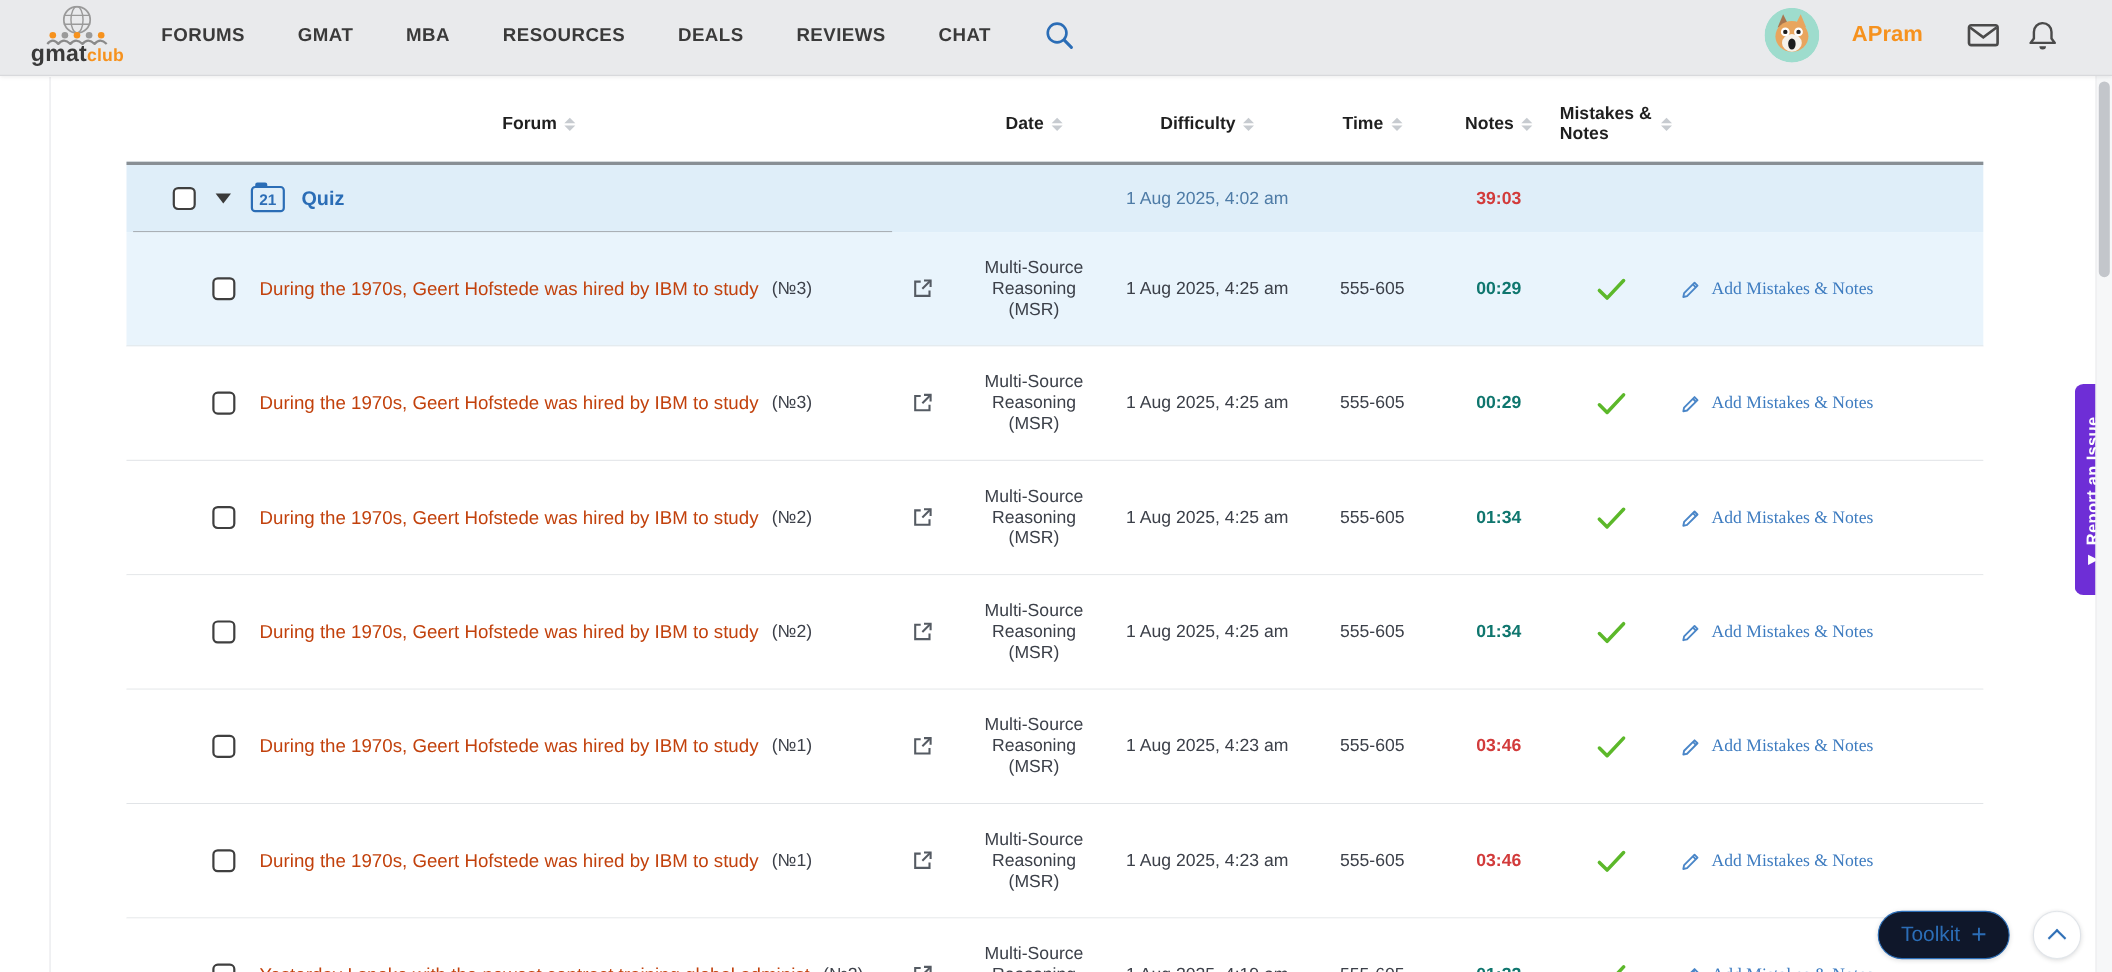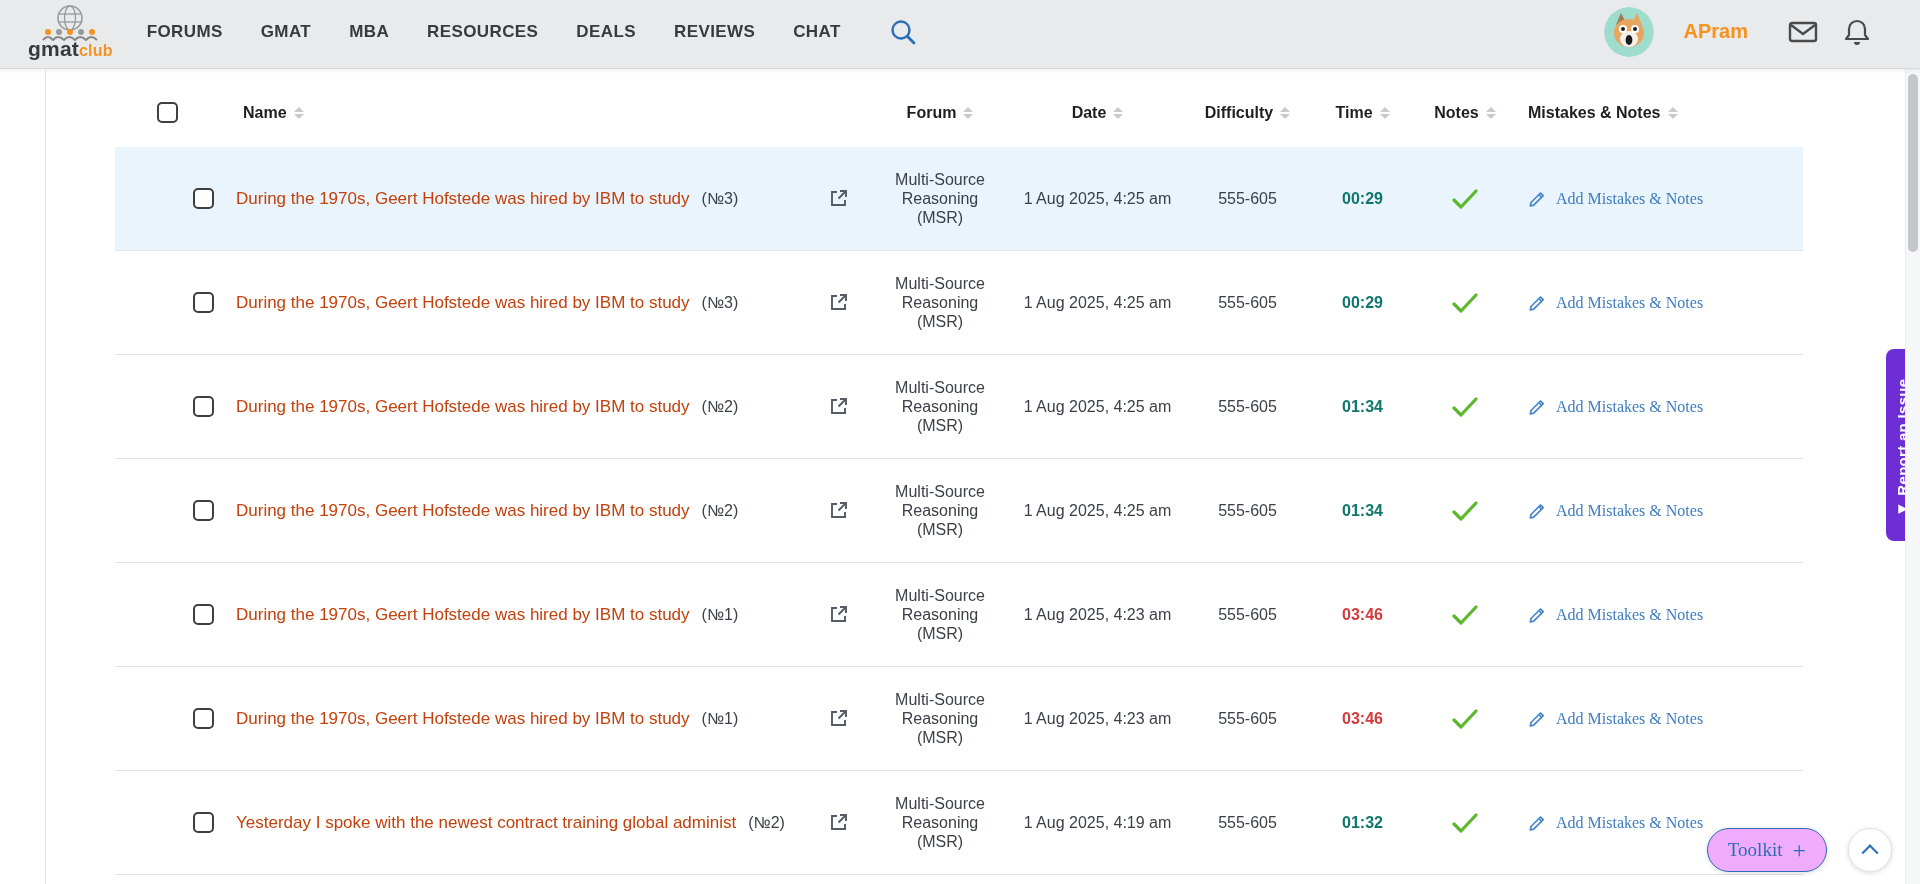--- a/index.html
+++ b/index.html
@@ -6,21 +6,21 @@
   html,body { width:1920px; height:884px; overflow:hidden; background:#fff;
     font-family:"Liberation Sans", sans-serif; }
 
   
   .nav { height:69px; background:#e9eaec; display:flex; align-items:center;
     padding:0 50px 5px 28px; border-bottom:1px solid #d6d8db;
     box-shadow:0 1px 4px rgba(0,0,0,.08); position:relative; z-index:5; }
   .logo { display:flex; flex-direction:column; align-items:center; margin-right:34px; }
   .logo-text { font-size:21px; font-weight:bold; letter-spacing:.2px; line-height:16px; }
   .logo-text .g { color:#3a3a3a; } .logo-text .c { color:#f6921e; }
-  .menu { display:flex; gap:38px; }
+  .menu { display:flex; gap:48px; }
   .menu-item { font-size:17px; font-weight:600; color:#3a3a3a; letter-spacing:.4px; cursor:pointer; }
   .search-btn { margin-left:48px; cursor:pointer; display:flex; }
   .nav-right { margin-left:auto; display:flex; align-items:center; }
   .avatar { width:50px; height:50px; border-radius:50%; overflow:hidden; flex:none; }
   .username { color:#f6921e; font-size:20px; font-weight:600; margin-left:30px; }
   .mail-btn { margin-left:40px; cursor:pointer; display:flex; }
   .bell-btn { margin-left:26px; cursor:pointer; display:flex; }
 
   .left-rail-line { position:absolute; left:45px; top:70px; bottom:0; width:1px; background:#e5e6e9; }
 
@@ -74,22 +74,22 @@
     font-size:16px; color:#3e7cc0; cursor:pointer;font-family:Liberation Serif, serif; }
 
   
   .report-tab { position:fixed; right:0; top:349px; width:34px; height:192px; background:#6e2ed6;
     border-radius:8px 0 0 8px; display:flex; align-items:center; justify-content:center; cursor:pointer; }
   .report-tab .rt-inner { transform:rotate(-90deg); white-space:nowrap; color:#fff;
     font-size:15px; font-weight:bold; letter-spacing:.3px; display:flex; align-items:center; gap:8px; }
   .rt-tri { display:inline-block; transform:rotate(90deg); font-size:11px; }
 
   .toolkit-btn { position:fixed; right:93px; bottom:12px; height:44px; padding:0 20px;
-    background:#f0abfc; border:1px solid #2b6db6; border-radius:22px; display:flex; align-items:center;
-    gap:10px; color:#2b6db6; font-size:19px; cursor:pointer; box-shadow:0 1px 5px rgba(0,0,0,.15);font-family:Liberation Serif, serif; }
+    background:#0f172a; border:1px solid #2b6db6; border-radius:22px; display:flex; align-items:center;
+    gap:10px; color:#2b6db6; font-size:19px; cursor:pointer; box-shadow:0 1px 5px rgba(0,0,0,.15); }
   .toolkit-plus { font-size:24px; font-weight:400; line-height:1; }
   .up-btn { position:fixed; right:28px; bottom:12px; width:44px; height:44px; border-radius:50%;
     background:#fff; border:1px solid #dfe3e8; box-shadow:0 1px 5px rgba(0,0,0,.15);
     display:flex; align-items:center; justify-content:center; cursor:pointer; }
   .chev-up { width:12px; height:12px; border-left:2.5px solid #2b6db6; border-top:2.5px solid #2b6db6;
     transform:rotate(45deg) translate(2px,2px); }
 
   .scrollbar { position:fixed; right:0; top:0; bottom:0; width:15px; background:#f6f7f8;
     border-left:1px solid #ebecee; }
   .scroll-thumb { position:absolute; left:2px; top:74px; width:10px; height:178px;
@@ -163,28 +163,20 @@
       </svg>
     </span>
   </div>
 </header>
 
 <div class="left-rail-line"></div>
 
 <div class="card">
 
   <div class="grid thead">
-    <div class="th left th-name">
-      <span class="checkbox"></span>
-      <span class="label">Name</span>
-      <span class="sort">
-          <i class="up"></i>
-          <i class="dn"></i>
-        </span>
-    </div>
     <div class="th">
         <span>Forum</span>
         <span class="sort">
           <i class="up"></i>
           <i class="dn"></i>
         </span>
       </div>
     <div class="th">
         <span>Date</span>
         <span class="sort">
@@ -215,20 +207,34 @@
       </div>
     <div class="th left th-notes">
         <span>Mistakes &amp; Notes</span>
         <span class="sort">
           <i class="up"></i>
           <i class="dn"></i>
         </span>
       </div>
   </div>
 
+  <div class="grid grow">
+    <div class="name-cell">
+      <span class="checkbox"></span>
+      <span class="caret"></span>
+      <span class="folder">21</span>
+      <span class="quiz-name">Quiz</span>
+    </div>
+    <div class="c"></div>
+    <div class="c date">1 Aug 2025, 4:02 am</div>
+    <div class="c"></div>
+    <div class="c time red">39:03</div>
+    <div class="c"><span class="pie" id="quiz-pie" style="background: conic-gradient(from -62deg, rgb(243, 70, 63) 0deg, rgb(243, 70, 63) 62deg, rgb(118, 184, 44) 62deg, rgb(118, 184, 44) 360deg);"></span></div>
+    <div class="c"></div>
+  </div>
 
   <div id="rows">
       <div class="grid row hl">
     <div class="name-cell">
       <span class="checkbox"></span>
       <span class="qtext">During the 1970s, Geert Hofstede was hired by IBM to study</span>
       <span class="qnum">(№3)</span>
       <span class="extlink">
         <svg width="21" height="21" viewBox="0 0 21 21">
           <path d="M9 4 H4 v13 h13 v-5" fill="none" stroke="#555b63" stroke-width="1.9"></path>

